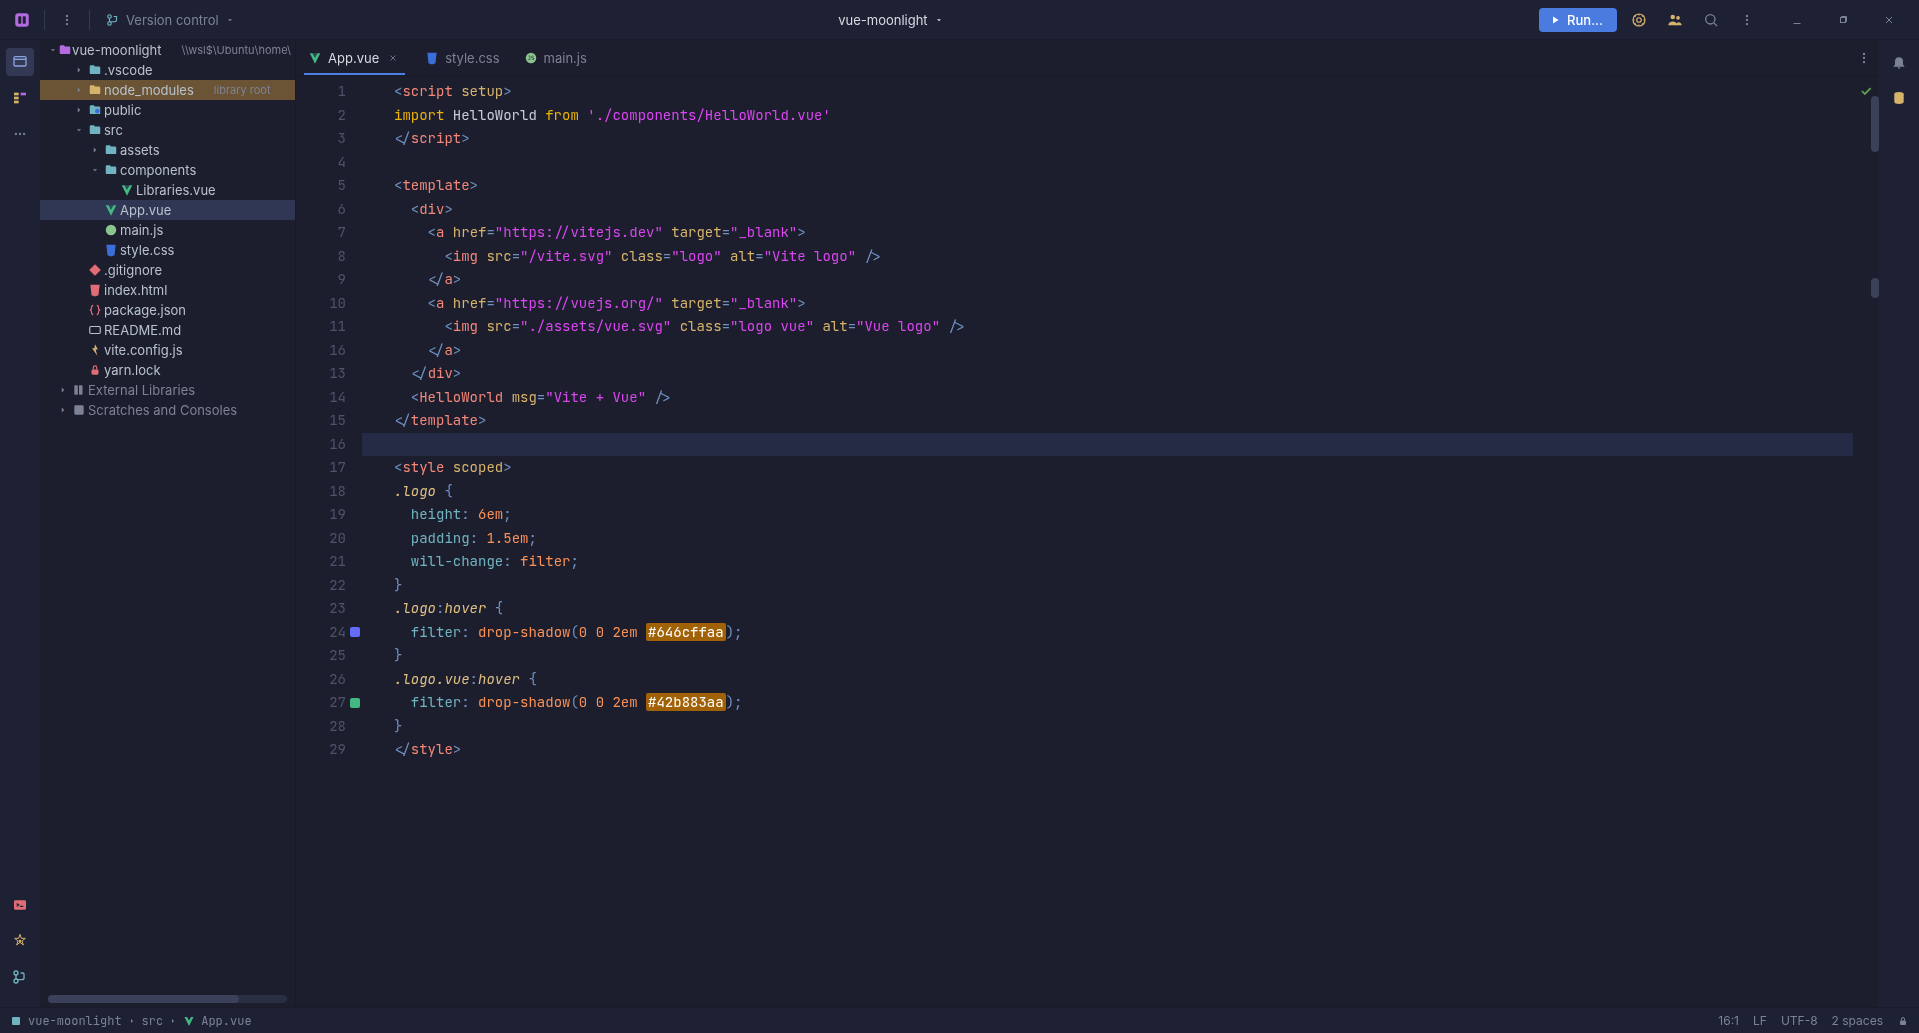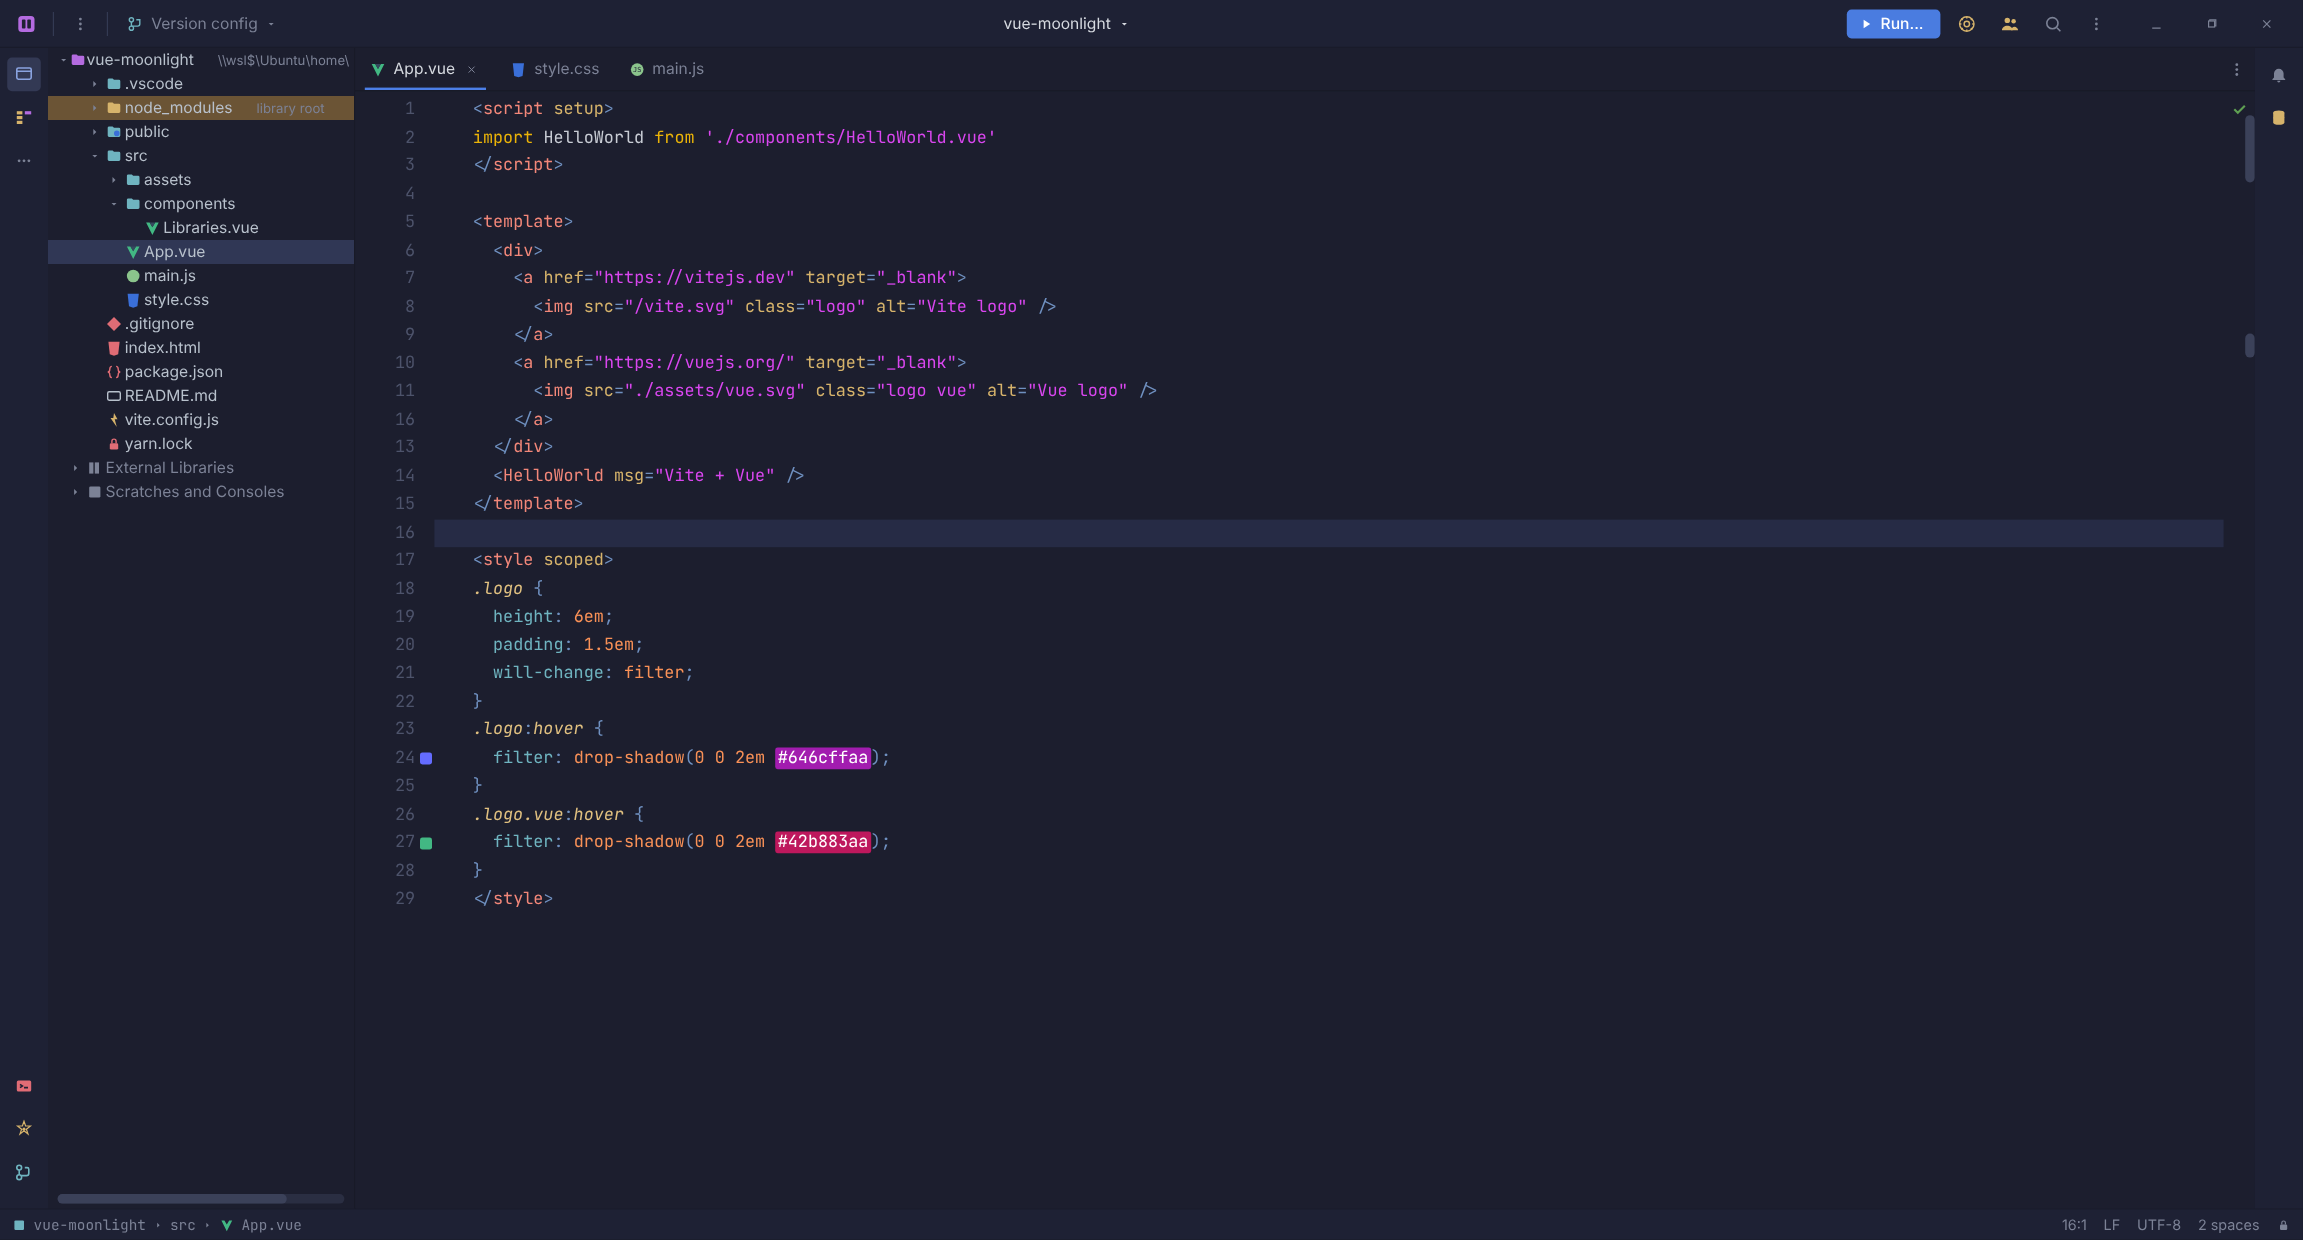--- a/index.html
+++ b/index.html
@@ -104,22 +104,22 @@
   .tk-tag   { color: #f28779; }
   .tk-attr  { color: #d6b36b; }
   .tk-str   { color: #d946ef; text-align: center; }
   .tk-kw    { color: #eab308; }
   .tk-id    { color: #c8ccd4; }
   .tk-css-sel { color: #e0c080; font-style: italic; }
   .tk-css-prop { color: #6fb4c0; }
   .tk-css-val { color: #f99157; }
   .tk-css-num { color: #f99157; }
   .colbox { border-radius:2px; padding:0 2px; color:#1e2134;}
-  .colbox.c1 { background:#a21caf; color:#fff;}
-  .colbox.c2 { background:#be185d; color:#fff;}
+  .colbox.c1 { background:#a16207; color:#fff;}
+  .colbox.c2 { background:#a16207; color:#fff;}
 
   
   #statusbar { height:26px; background: var(--bg0); display:flex; align-items:center; padding:0 10px; gap:8px; color: var(--fg-dim); border-top:1px solid #15172288; font-size:12px;}
   #statusbar .crumbs { display:flex; align-items:center; gap:6px; }
   #statusbar .right { margin-left:auto; display:flex; align-items:center; gap:14px;}
 
   .mono { font-family: "JetBrains Mono","Fira Code","Consolas",monospace;}
 </style>
 </head>
 <body>
@@ -141,21 +141,21 @@
       </svg>
   </div>
   <div class="sep"></div>
   <div class="vc">
     <svg width="14" height="14" viewBox="0 0 24 24" fill="none" stroke="#6fb4c0" stroke-width="2">
         <circle cx="6" cy="6" r="3"></circle>
         <circle cx="6" cy="18" r="3"></circle>
         <path d="M6 9v6"></path>
         <path d="M13 6h5a0 0 0 0 1 0 0v6a3 3 0 0 1-3 3H6"></path>
       </svg>
-    <span>Version config</span>
+    <span>Version control</span>
     <svg width="10" height="10" viewBox="0 0 24 24" fill="currentColor">
         <path d="M7 10l5 5 5-5z"></path>
       </svg>
   </div>
 
   <div class="proj-name-center">
     <span>vue-moonlight</span>
     <svg width="10" height="10" viewBox="0 0 24 24" fill="currentColor">
         <path d="M7 10l5 5 5-5z"></path>
       </svg>

